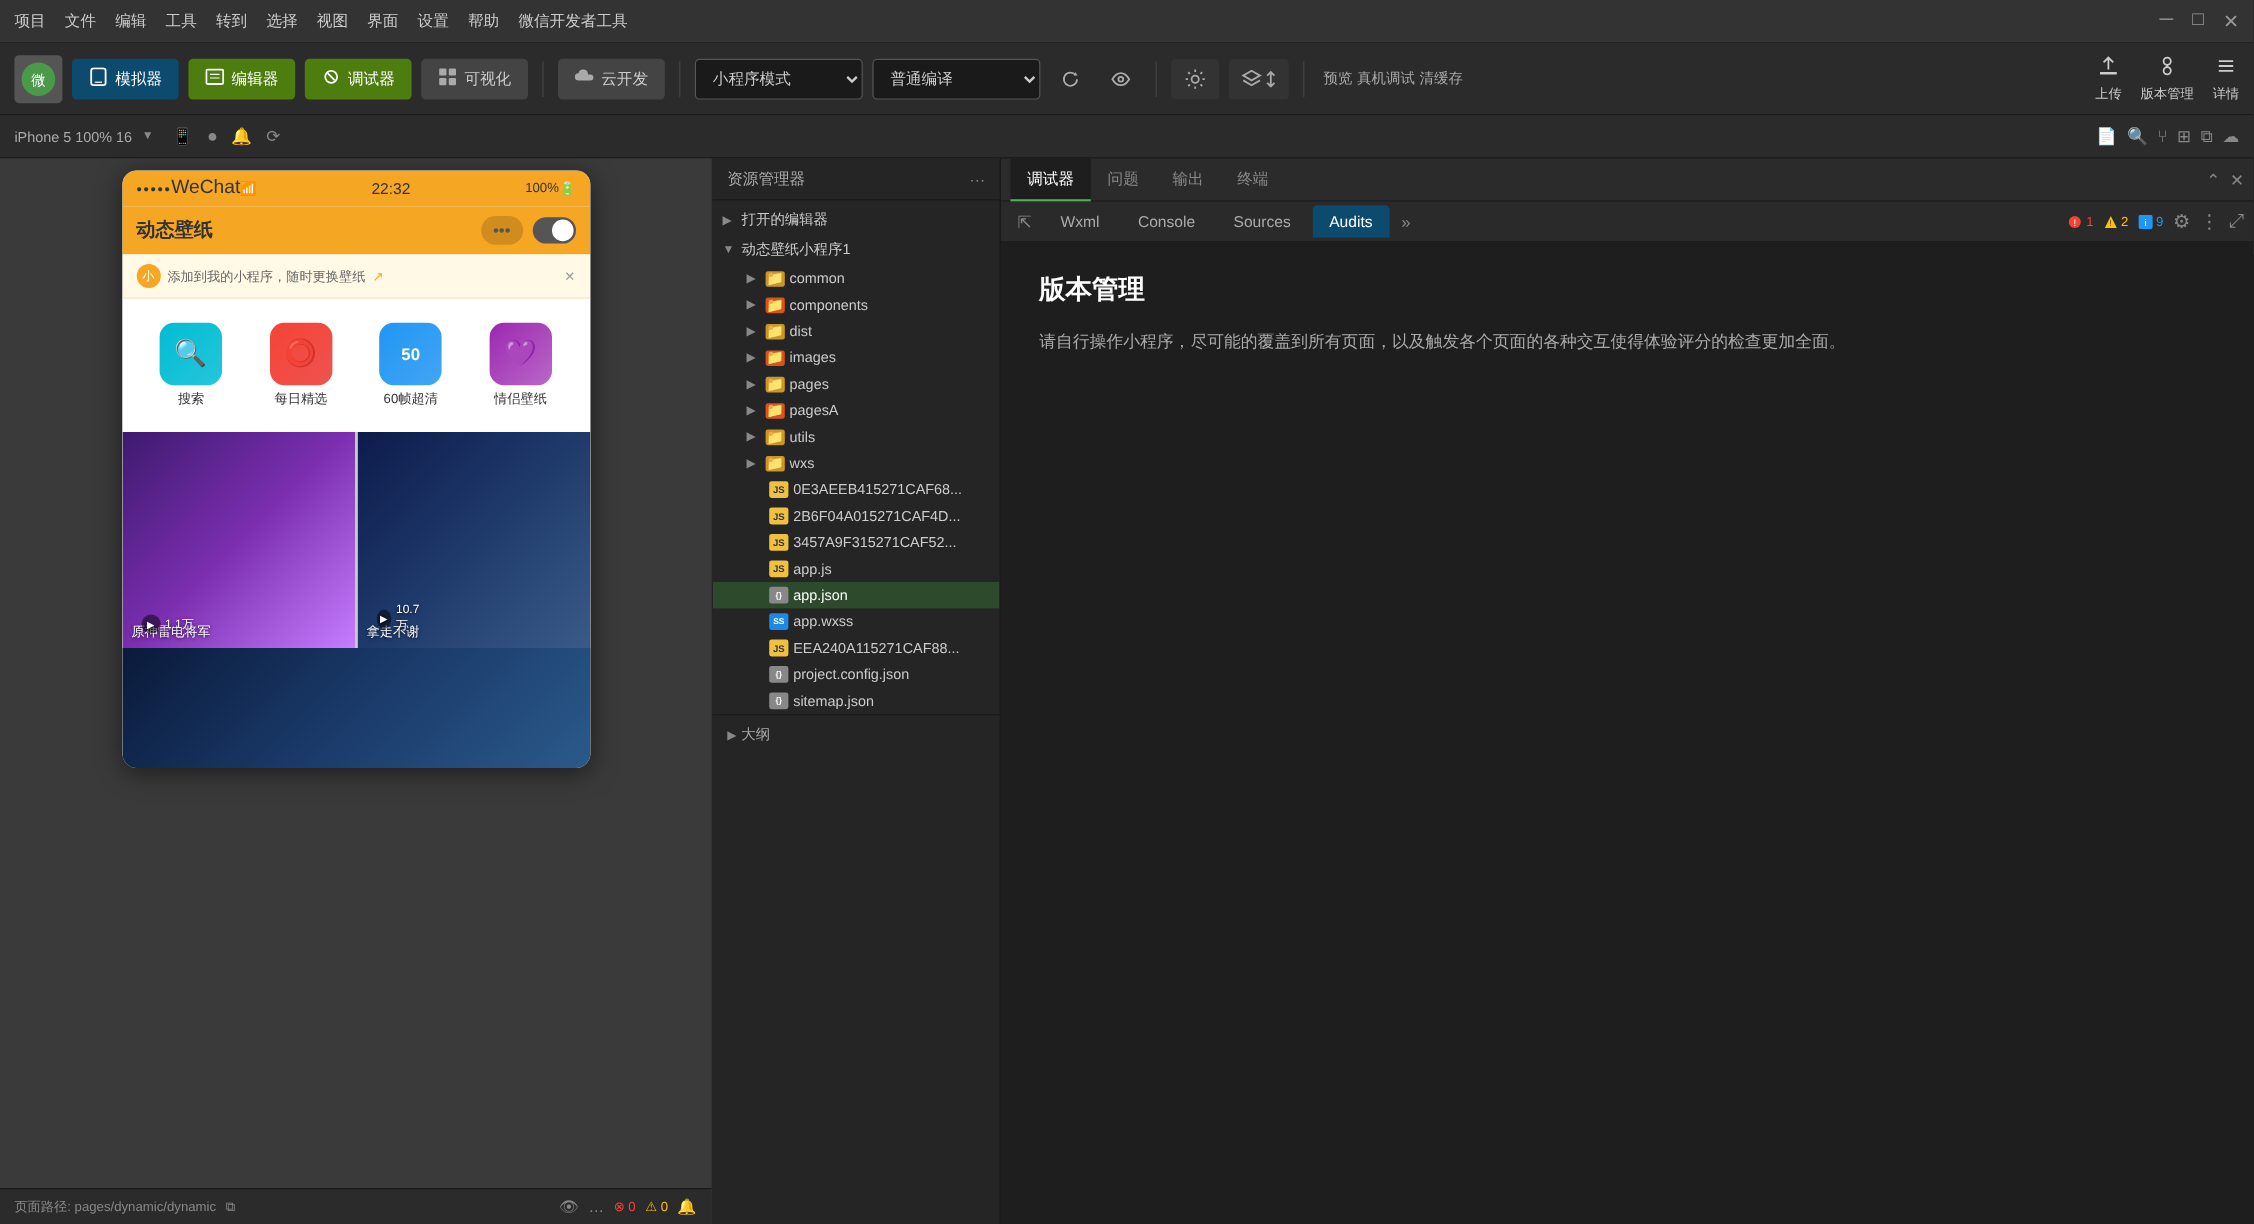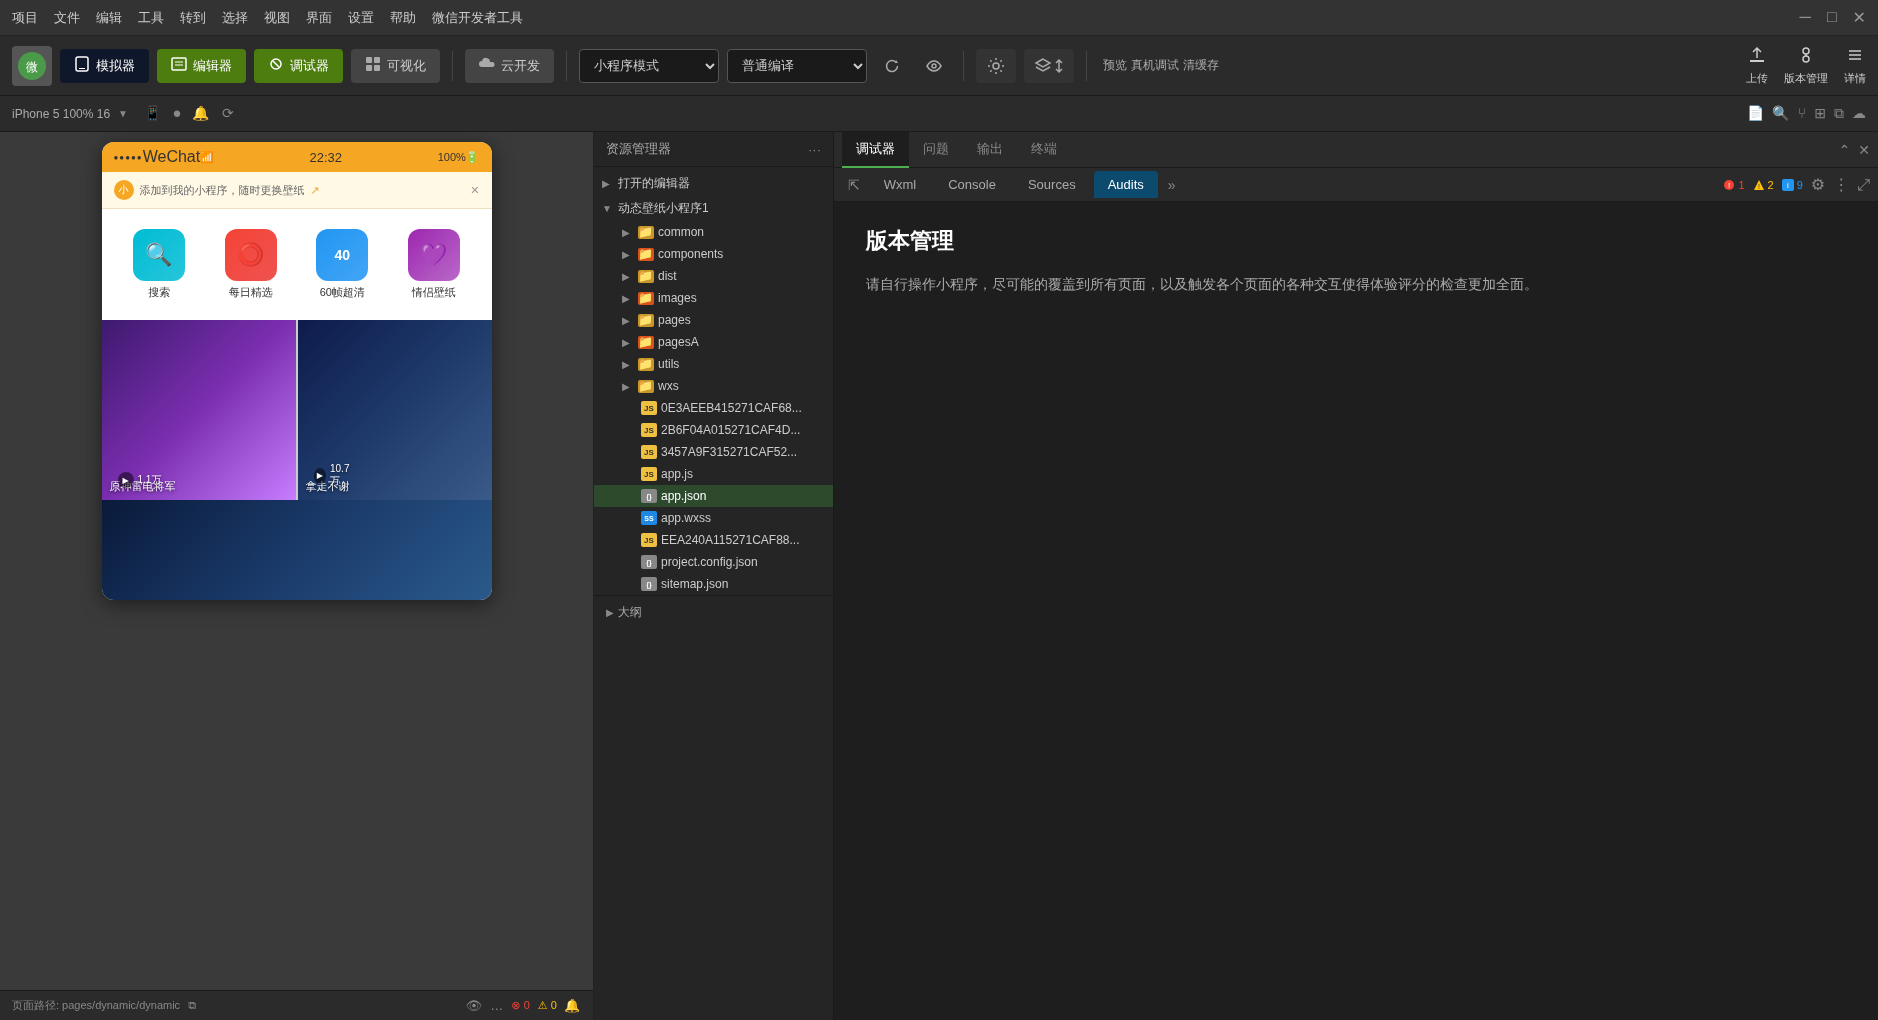--- a/index.html
+++ b/index.html
@@ -77,21 +77,21 @@
       padding: 0 14px;
       border: none;
       border-radius: 4px;
       cursor: pointer;
       font-size: 13px;
       color: #fff;
       display: flex;
       align-items: center;
       gap: 6px;
     }
-    .toolbar-btn.green { background: #0f172a; }
+    .toolbar-btn.green { background: #0c4a6e; }
     .toolbar-btn.dark-green { background: #4d7c0f; }
     .toolbar-btn.gray { background: #444; color: #ccc; }
 
     .toolbar-select {
       height: 34px;
       background: #1a1a1a;
       border: 1px solid #555;
       border-radius: 4px;
       color: #ccc;
       padding: 0 10px;
@@ -746,41 +746,50 @@
           <span style="font-size:8px;letter-spacing:1px;">●●●●●</span>
           <span style="font-size:16px;color:#333;"> WeChat</span>
           <span style="font-size:11px;">📶</span>
           <span style="flex:1"></span>
           <span style="font-size:13px;font-weight:500;color:#333;">22:32</span>
           <span style="flex:1"></span>
           <span style="font-size:11px;color:#333;">100%</span>
           <span style="font-size:11px;">🔋</span>
         </div>
 
+        <div class="phone-wechat-header">
+          <div style="font-size:16px;font-weight:bold;color:#333;">动态壁纸</div>
+          <div class="phone-header-right">
+            <div class="phone-more-btn">•••</div>
+            <div class="phone-toggle">
+              <div class="phone-toggle-knob"></div>
+            </div>
+          </div>
+        </div>
 
         <div class="mini-banner">
           <div class="mini-banner-left">
             <div class="mini-icon">小</div>
             <span>添加到我的小程序，随时更换壁纸</span>
             <span style="color:#f5a623;">↗</span>
           </div>
           <span style="color:#999;cursor:pointer;">✕</span>
         </div>
 
         <div class="app-grid">
           <div class="app-item">
             <div class="app-icon teal">🔍</div>
             <span class="app-label">搜索</span>
           </div>
           <div class="app-item">
             <div class="app-icon red">⭕</div>
             <span class="app-label">每日精选</span>
           </div>
           <div class="app-item">
-            <div class="app-icon blue" style="font-size:14px;font-weight:bold;color:#fff;">40</div>
+            <div class="app-icon blue" style="font-size:14px;font-weight:bold;color:#fff;">50</div>
             <span class="app-label">60帧超清</span>
           </div>
           <div class="app-item">
             <div class="app-icon purple">💜</div>
             <span class="app-label">情侣壁纸</span>
           </div>
         </div>
 
         <div class="image-grid">
           <div class="image-cell">

